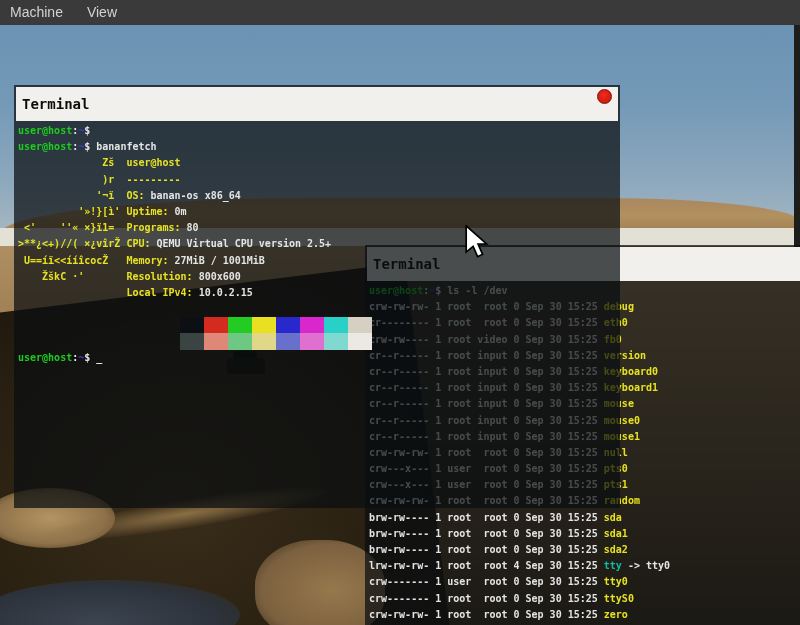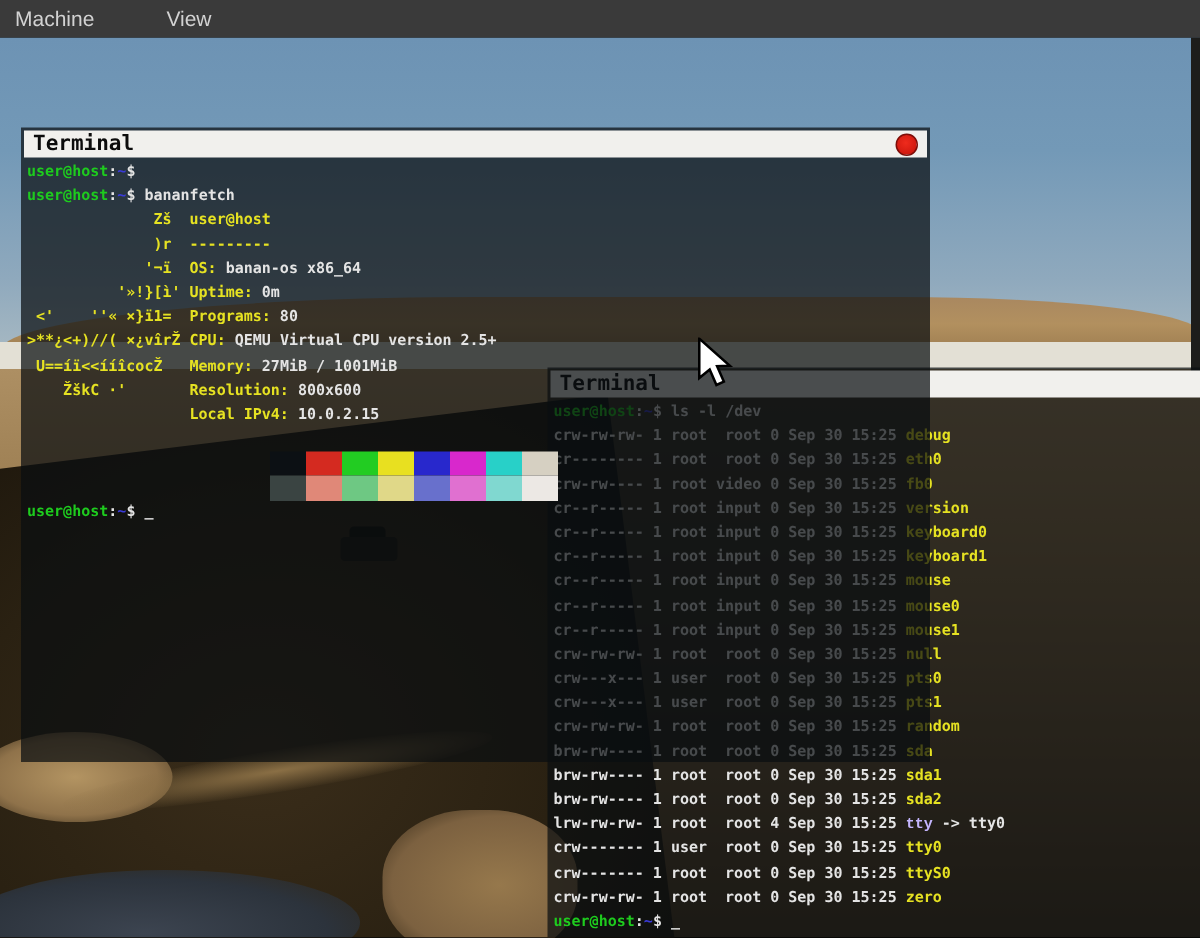--- a/index.html
+++ b/index.html
@@ -2,21 +2,21 @@
 <html><head>
 <meta charset="utf-8">
 <style>
   html,body{margin:0;padding:0;background:#000;}
   .screen{position:relative;width:800px;height:625px;overflow:hidden;background:#000;
           font-family:"DejaVu Sans Mono",monospace;}
   
   .menubar{position:absolute;left:0;top:0;width:800px;height:25px;background:#3a3a3a;
            display:flex;align-items:center;z-index:40;
            font-family:"Liberation Sans",sans-serif;font-size:14px;color:#d2d2d2;}
-  .menubar .mitem{padding:0 24px;height:25px;line-height:25px;}
+  .menubar .mitem{padding:0 12px;height:25px;line-height:25px;}
   .menubar .mitem:first-child{padding-left:10px;}
   
   .wp{position:absolute;z-index:0;}
   .wp-sky{left:0;top:25px;width:800px;height:215px;
           background:linear-gradient(180deg,#6d93b4 0%,#7399b7 35%,#8fa9bd 75%,#a9bac3 100%);}
   .wp-hills{left:0;top:198px;width:800px;height:40px;
             background:linear-gradient(180deg,#a98860 0%,#b2905f 45%,#9a7a4e 100%);
             border-radius:40% 25% 30% 20% / 90% 60% 0 0;}
   .wp-sand{left:0;top:228px;width:800px;height:22px;background:#e3e0d5;}
   .wp-ground{left:0;top:246px;width:800px;height:379px;
@@ -32,29 +32,29 @@
              background:radial-gradient(ellipse at 45% 60%,#3c4450 0%,#2c333c 60%,rgba(30,34,40,0) 100%);}
   .wp-midband{left:40px;top:500px;width:290px;height:28px;border-radius:50%;
               background:radial-gradient(ellipse,#8a6f45 0%,rgba(120,95,60,0) 75%);transform:rotate(-9deg);}
   .wp-edge{left:794px;top:25px;width:6px;height:225px;background:#1d1d1b;}
   .wp-vehicle{left:227px;top:358px;width:38px;height:16px;background:#17130e;border-radius:3px;}
   .wp-vehicle-top{left:233px;top:351px;width:24px;height:9px;background:#0e0b07;border-radius:3px 3px 0 0;}
   
   .window{position:absolute;background:rgba(10,14,16,0.72);}
   .term1{left:14px;top:85px;width:606px;height:423px;z-index:30;}
   .term2{left:365px;top:245px;width:437px;height:380px;z-index:20;}
-  .titlebar{height:18px;margin:2px 2px 0 2px;background:#f1f0ed;position:relative;
+  .titlebar{height:34px;margin:2px 2px 0 2px;background:#f1f0ed;position:relative;
             display:flex;align-items:center;}
   .titletext{font-weight:bold;font-size:14px;color:#0c0c0c;padding-left:6px;line-height:18px;}
   .closebtn{position:absolute;right:6px;top:2px;width:13px;height:13px;border-radius:50%;
             background:radial-gradient(circle at 45% 40%,#ef2b1d 0%,#d21a10 70%,#a31109 100%);
             border:1px solid #7d0d08;}
   .term-content{padding:2px 0 0 4px;font-weight:bold;font-size:10px;color:#e4e4e4;}
   .line{height:16.2px;line-height:16.2px;white-space:pre;}
-  .g{color:#1ecb1e;} .b{color:#3a3ad8;} .y{color:#e6e222;} .c{color:#c4b5fd;font-family:Liberation Mono, monospace;} .w{color:#e4e4e4;}
+  .g{color:#1ecb1e;} .b{color:#3a3ad8;} .y{color:#e6e222;} .c{color:#14b8a6;} .w{color:#e4e4e4;}
   .pal{height:16.2px;display:flex;margin-left:162px;}
   .pal i{display:block;width:24px;height:16.2px;}
   
   .cursor-arrow{position:absolute;left:464px;top:225px;z-index:50;}
 </style>
 </head>
 <body>
 
 <div class="screen">
 

